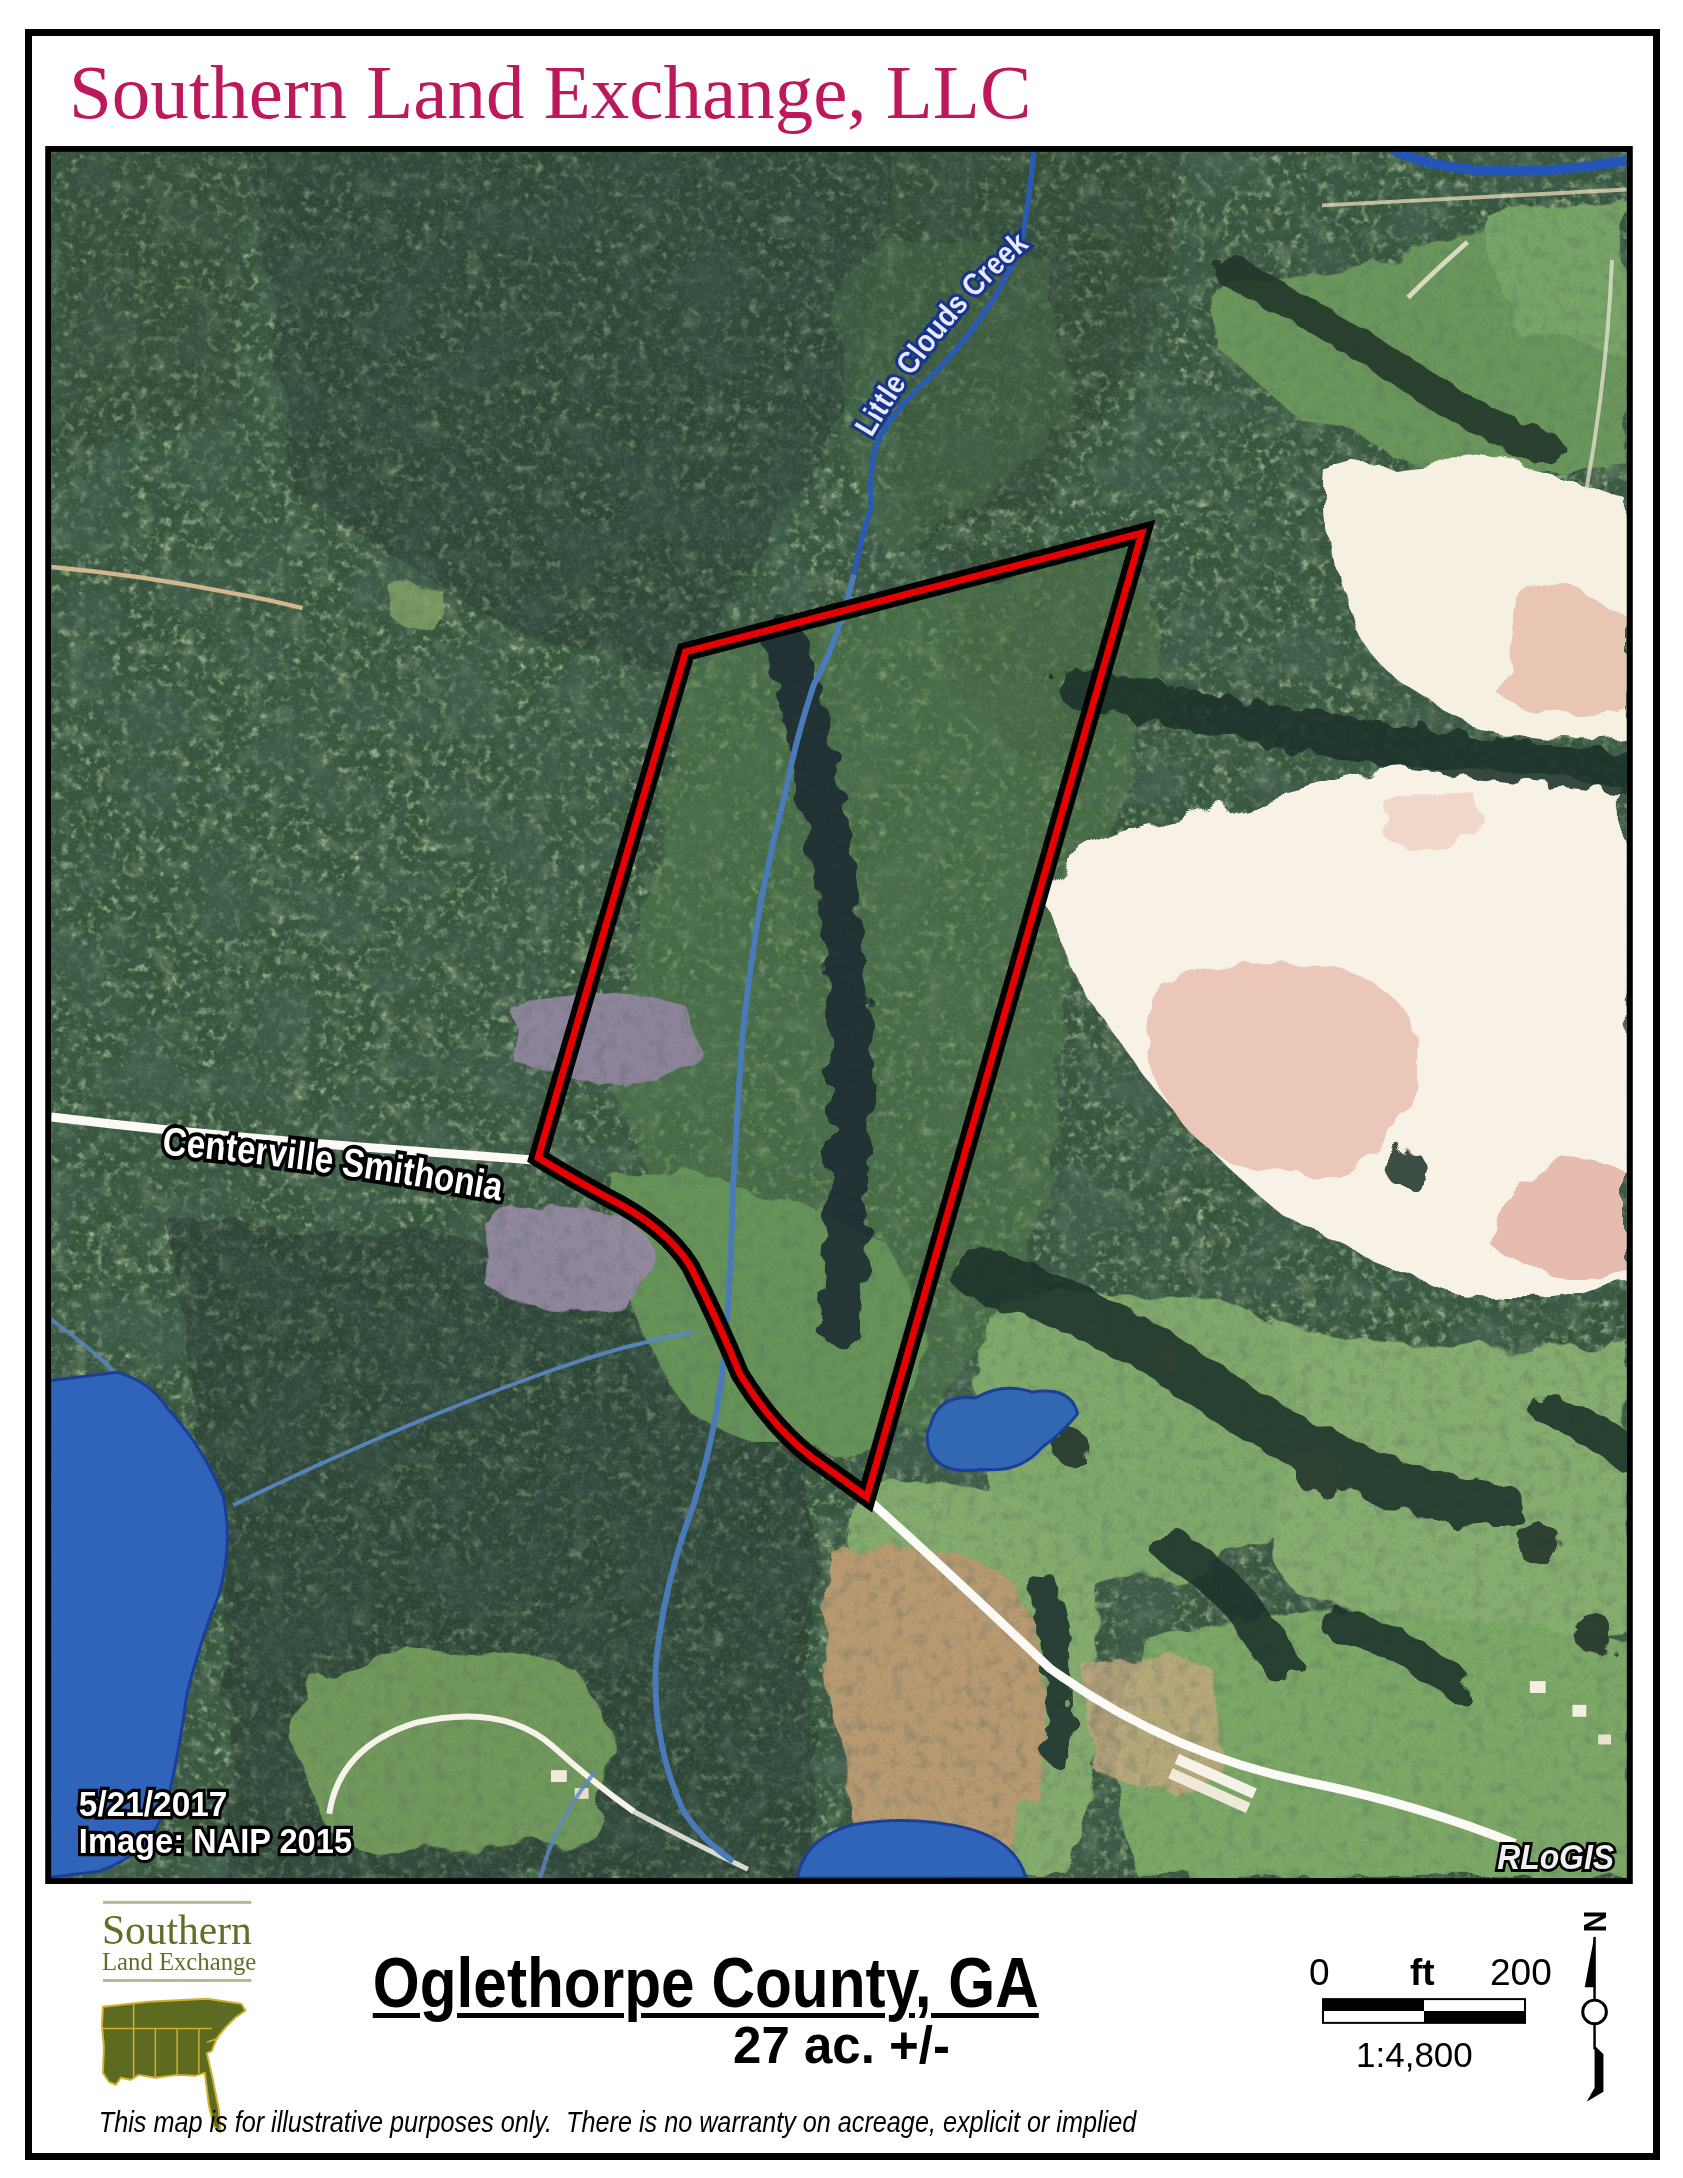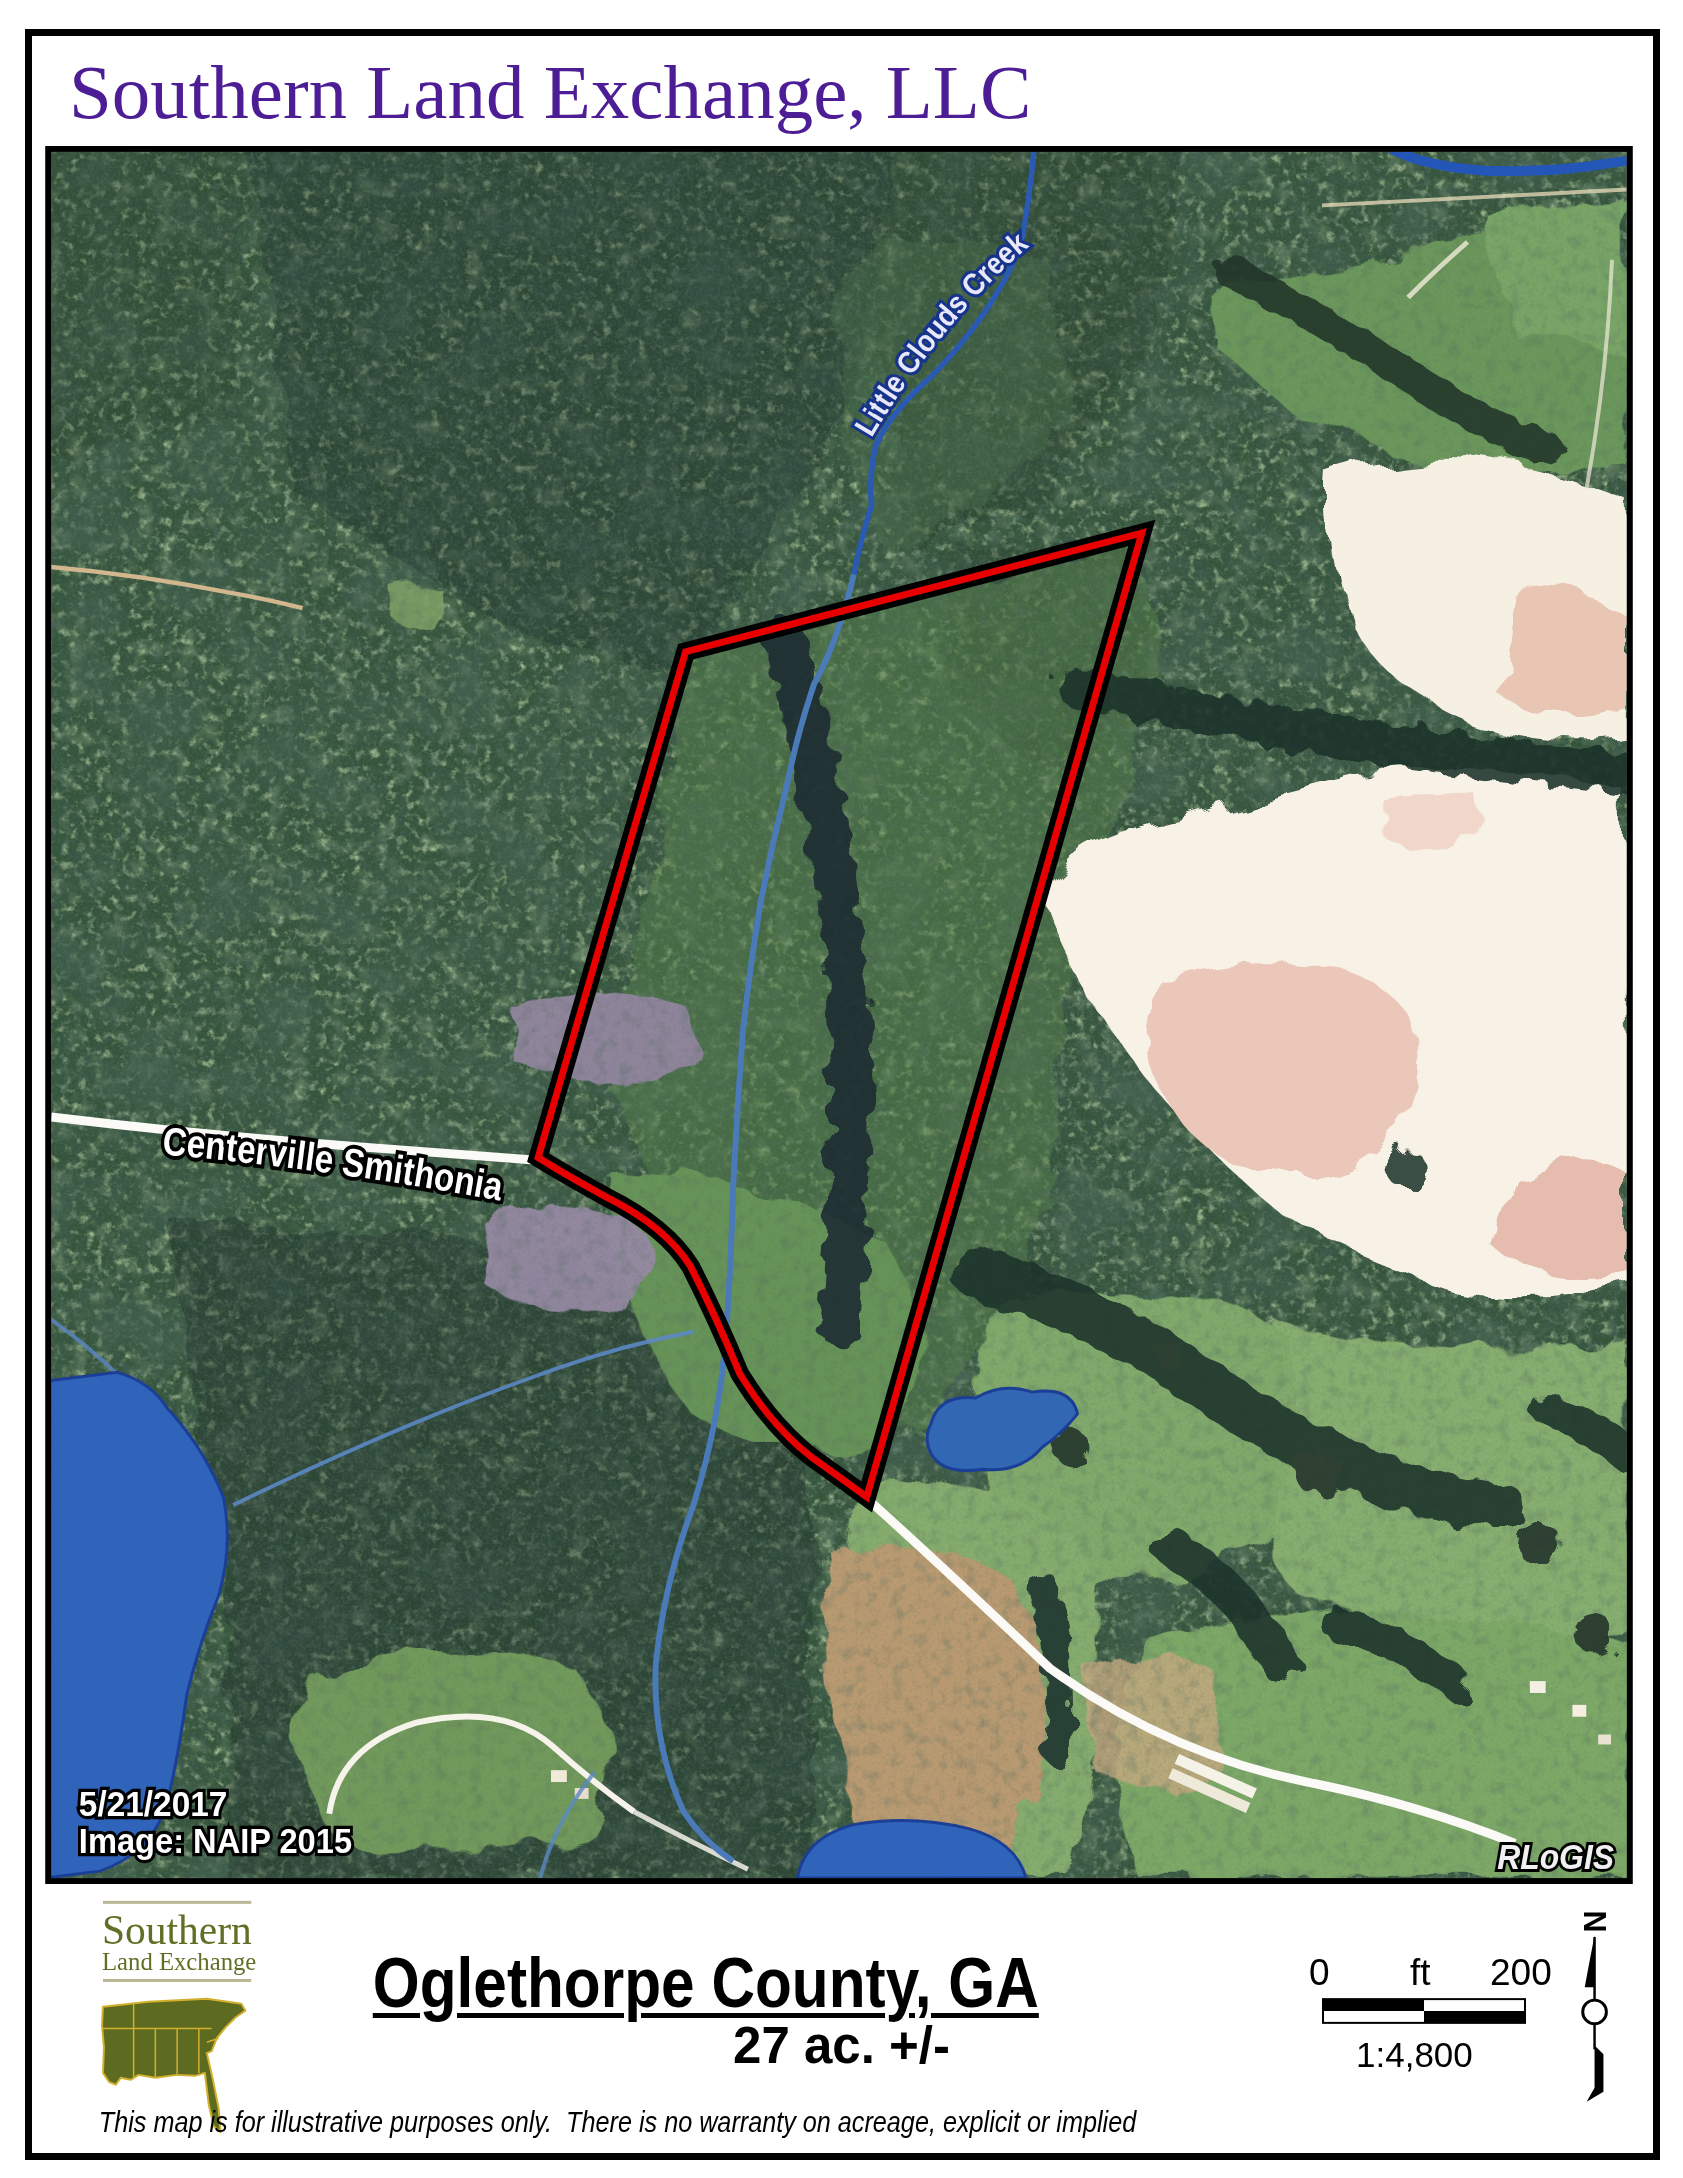--- a/index.html
+++ b/index.html
@@ -5,21 +5,21 @@
   html,body{margin:0;padding:0;}
   body{width:1683px;height:2178px;position:relative;background:#ffffff;
        font-family:"Liberation Sans", sans-serif;}
   .abs{position:absolute;}
 </style>
 </head>
 <body>
 
 <div class="abs" style="left:25px;top:29px;width:1635px;height:2131px;border:7px solid #000;box-sizing:border-box;"></div>
 
-<div class="abs" style="left:69px;top:48px;font-family:'Liberation Serif',serif;font-size:77px;color:#4c1d95;">Southern Land Exchange, LLC</div>
+<div class="abs" style="left:69px;top:48px;font-family:'Liberation Serif',serif;font-size:77px;color:#be185d;">Southern Land Exchange, LLC</div>
 
 <svg class="abs" style="left:45px;top:146px;" width="1588" height="1738" viewBox="45 147 1604 1756">
   <defs>
     <clipPath id="mapclip">
         <rect x="51" y="153" width="1592" height="1744"></rect>
       </clipPath>
     <filter id="blotchL" x="-5%" y="-5%" width="110%" height="110%">
       <feTurbulence type="fractalNoise" baseFrequency="0.016" numOctaves="4" seed="11"></feTurbulence>
       <feColorMatrix type="matrix" values="0 0 0 0 0.07  0 0 0 0 0.14  0 0 0 0 0.10  2.2 0 0 0 -0.85"></feColorMatrix>
     </filter>
@@ -222,21 +222,21 @@
 
 <div class="abs" style="left:0;top:1942px;width:1412px;text-align:center;">
   <span style="display:inline-block;font-size:71px;font-weight:bold;text-decoration:underline;text-underline-offset:6px;text-decoration-thickness:5px;transform:scaleX(0.85);transform-origin:center;">Oglethorpe County, GA</span>
 </div>
 
 <div class="abs" style="left:0;top:2016px;width:1683px;text-align:center;">
   <span style="font-size:51px;font-weight:bold;">27 ac. +/-</span>
 </div>
 
 <div class="abs" style="left:1309px;top:1952px;font-size:37px;">0</div>
-<div class="abs" style="left:1410px;top:1952px;font-size:37px;">ft</div>
+<div class="abs" style="left:1410px;top:1952px;font-size:37px;font-weight:bold;">ft</div>
 <div class="abs" style="left:1490px;top:1952px;font-size:37px;">200</div>
 
 <svg class="abs" style="left:1322px;top:1998px;" width="204" height="26" viewBox="0 0 206 26">
   <rect x="1" y="1" width="204" height="24" fill="#fff" stroke="#000" stroke-width="2"></rect>
   <rect x="1" y="1" width="102" height="12" fill="#000"></rect>
   <rect x="103" y="13" width="102" height="12" fill="#000"></rect>
 </svg>
 
 <div class="abs" style="left:1356px;top:2035px;font-size:35px;">1:4,800</div>
 

